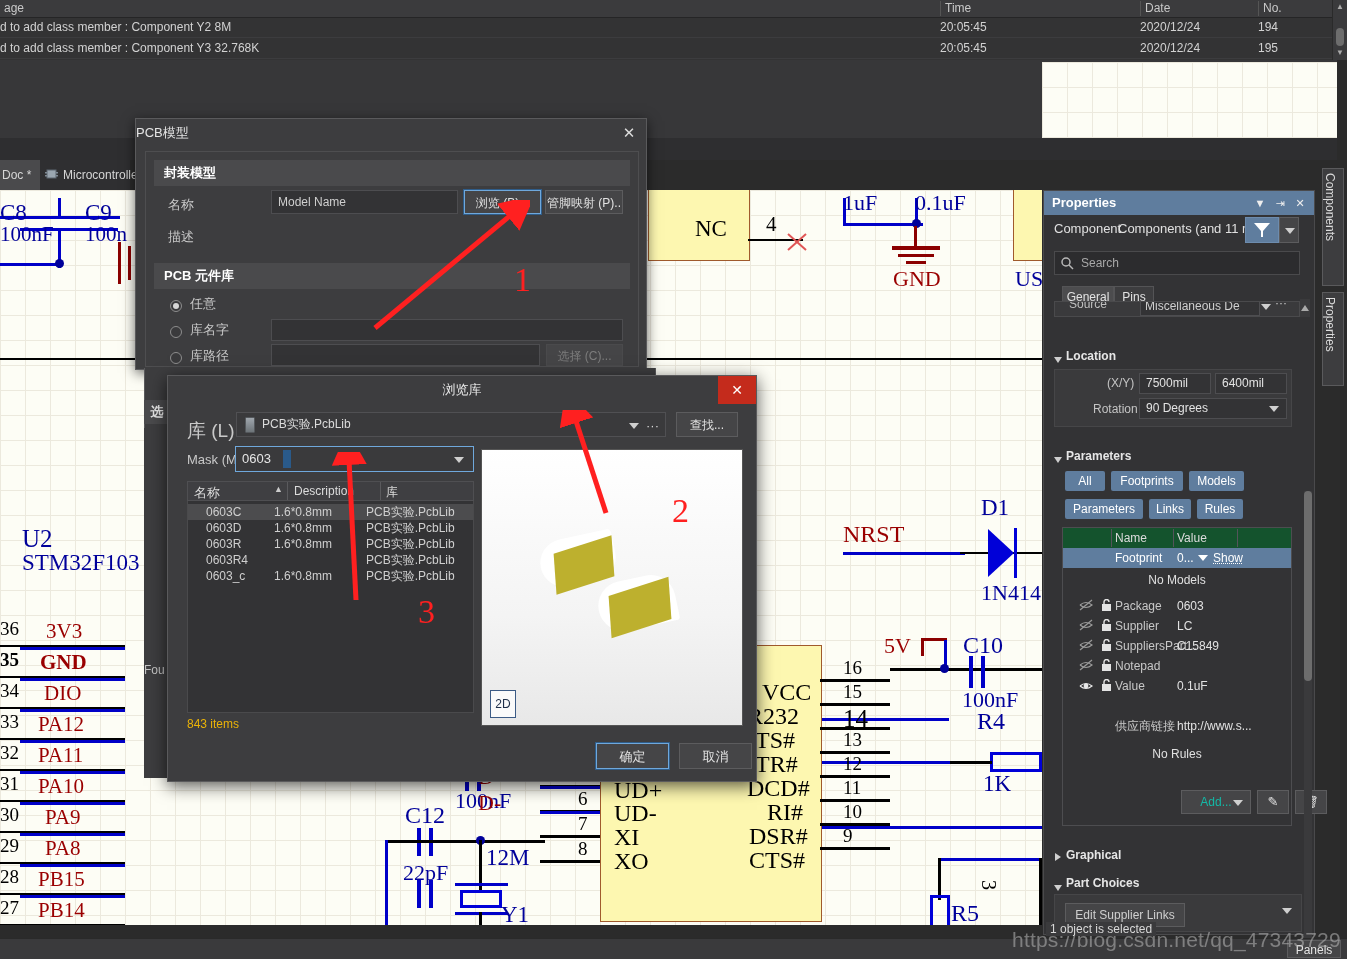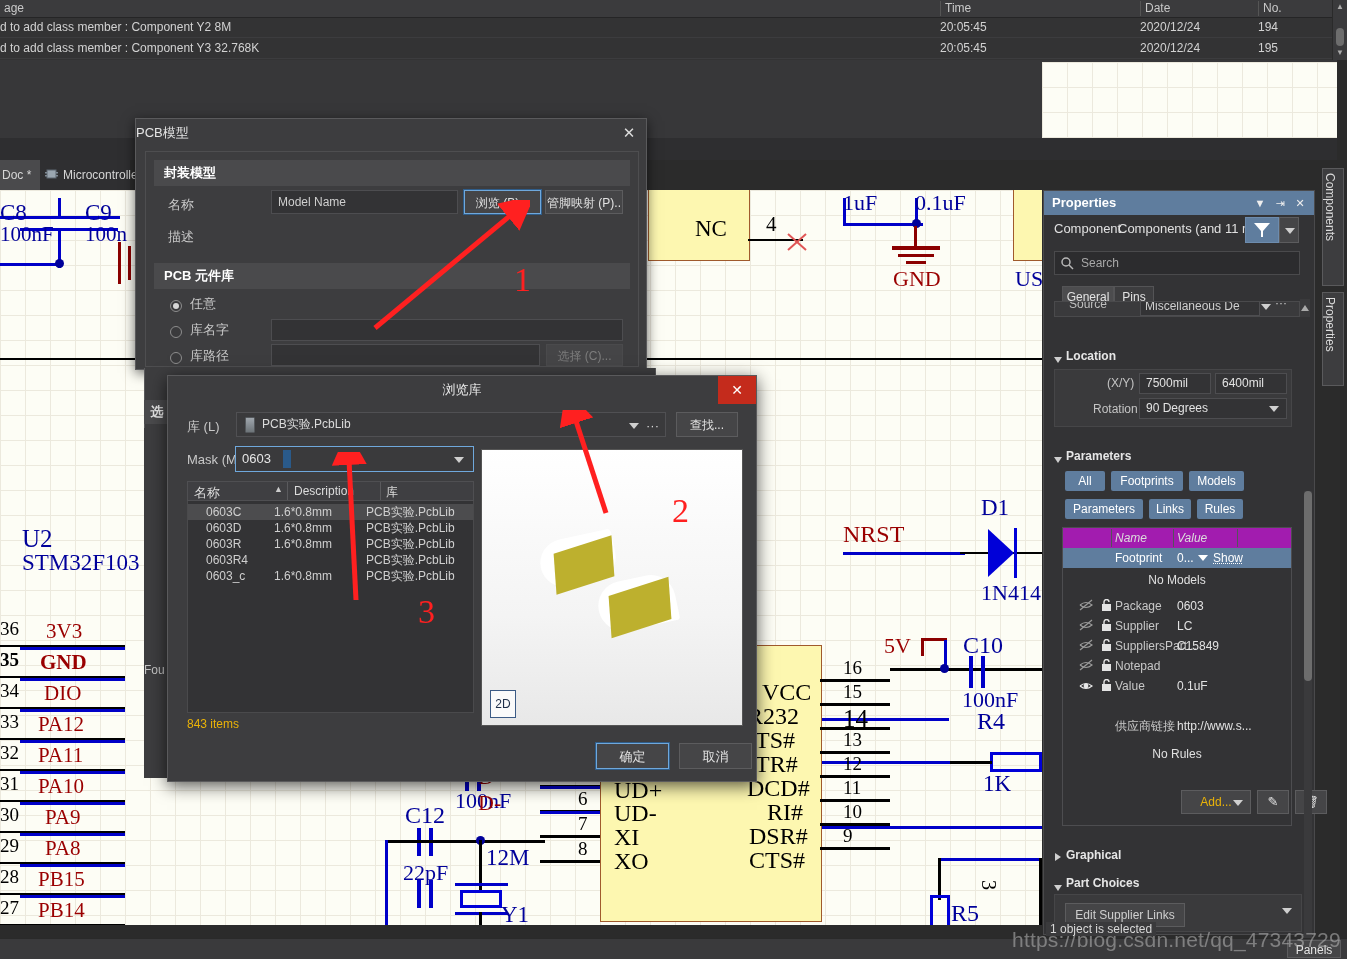--- a/index.html
+++ b/index.html
@@ -116,21 +116,21 @@
   .tri.down{border-left:4px solid transparent;border-right:4px solid transparent;border-top:6px solid #cfcfcf;}
   .tri.right{border-top:4px solid transparent;border-bottom:4px solid transparent;border-left:6px solid #cfcfcf;}
   .pillbtn{position:absolute;background:#5f7d9e;color:#fff;font-size:12px;text-align:center;
      border-radius:2px;cursor:pointer;}
   .ptab{position:absolute;height:20px;line-height:20px;font-size:12px;color:#e2e2e2;
      background:#3d3d3f;border:1px solid #545456;box-sizing:border-box;text-align:center;cursor:pointer;}
   .ptab.on{background:#4c4c4e;}
   .ptbl{position:absolute;border:1px solid #4d4d50;box-sizing:border-box;}
   .ptrow{position:absolute;width:100%;height:20px;font-size:12px;}
   .ptrow span{position:absolute;top:0;line-height:20px;white-space:nowrap;}
-  .ptrow.hdr{background:#a21caf;color:#dcdcdc;font-style:italic;}
+  .ptrow.hdr{background:#14532d;color:#dcdcdc;}
   .ptrow.selrow{background:#5f7d9e;color:#fff;}
   .ptrow.center{text-align:center;color:#e0e0e0;}
   .vline{position:absolute;width:1px;background:#54545a;}
   #psb{position:absolute;right:2px;top:300px;width:8px;height:520px;background:#3a3a3c;}
   #psbth{position:absolute;left:0;top:0;width:8px;height:190px;background:#6d6d6d;border-radius:4px;}
 
   
   .dock{position:absolute;right:3px;width:22px;background:#3d3d3f;border:1px solid #5a5a5c;
      box-sizing:border-box;color:#dcdcdc;font-size:12px;cursor:pointer;}
   .dock span{display:block;writing-mode:vertical-rl;text-align:center;padding-top:4px;}
@@ -455,21 +455,21 @@
       </marker>
     </defs>
   <line x1="15" y1="128" x2="152" y2="14" stroke="#ff2020" stroke-width="5" marker-end="url(#ah1)"></line>
 </svg>
 <div class="ann abs" style="left:514px;top:261px;z-index:5;">1</div>
 
 <div id="browsedlg" class="abs" style="z-index:6;">
   <div class="title">浏览库</div>
   <div class="xbtn">✕</div>
 
-  <div class="fldlabel" style="left:19px;top:42px;font-size:13px;">库 (L)</div>
+  <div class="fldlabel" style="left:19px;top:42px;font-size:19px;">库 (L)</div>
   <div class="combo" style="left:68px;top:36px;width:430px;height:25px;">
     <div class="libicon" style="left:8px;top:4px;"></div>
     <div class="abs" style="left:25px;top:0;line-height:23px;font-size:12px;color:#dcdcdc;">PCB实验.PcbLib</div>
     <div class="caret" style="right:26px;top:10px;"></div>
   </div>
   <div class="abs" style="left:478px;top:42px;color:#d8d8d8;font-size:13px;z-index:7;">···</div>
   <div class="btn" style="left:508px;top:36px;width:62px;height:25px;line-height:25px;">查找...</div>
 
   <div class="fldlabel" style="left:19px;top:76px;font-size:13px;">Mask (M)</div>
   <div class="combo" style="left:67px;top:70px;width:239px;height:26px;border:1px solid #6fa8dc;">
@@ -705,21 +705,21 @@
       <span style="left:114px;color:#e2e2e2;">0.1uF</span>
     </div>
     <div class="ptrow" style="top:188px;">
       <span style="left:52px;color:#c8c8c8;">供应商链接</span>
       <span style="left:114px;color:#e2e2e2;">http://www.s...</span>
     </div>
     <div class="ptrow center" style="top:216px;">
       <span style="left:0;width:100%;text-align:center;">No Rules</span>
     </div>
 
-    <div class="abs" style="left:118px;top:262px;width:70px;height:24px;background:#454547;border:1px solid #5c5c5e;box-sizing:border-box;color:#eab308;font-size:12px;line-height:22px;text-align:center;">
+    <div class="abs" style="left:118px;top:262px;width:70px;height:24px;background:#454547;border:1px solid #5c5c5e;box-sizing:border-box;color:#14b8a6;font-size:12px;line-height:22px;text-align:center;">
       <span>Add...</span>
       <div class="caret" style="right:7px;top:9px;"></div>
     </div>
     <div class="abs" style="left:194px;top:262px;width:32px;height:24px;background:#454547;border:1px solid #5c5c5e;box-sizing:border-box;color:#e2e2e2;font-size:13px;line-height:22px;text-align:center;">✎</div>
     <div class="abs" style="left:232px;top:262px;width:32px;height:24px;background:#454547;border:1px solid #5c5c5e;box-sizing:border-box;color:#e2e2e2;font-size:12px;line-height:22px;text-align:center;">🗑</div>
   </div>
 
   <div class="tri right" style="left:11px;top:662px;"></div>
   <div class="sec" style="left:22px;top:657px;">Graphical</div>
   <div class="tri down" style="left:10px;top:694px;"></div>

